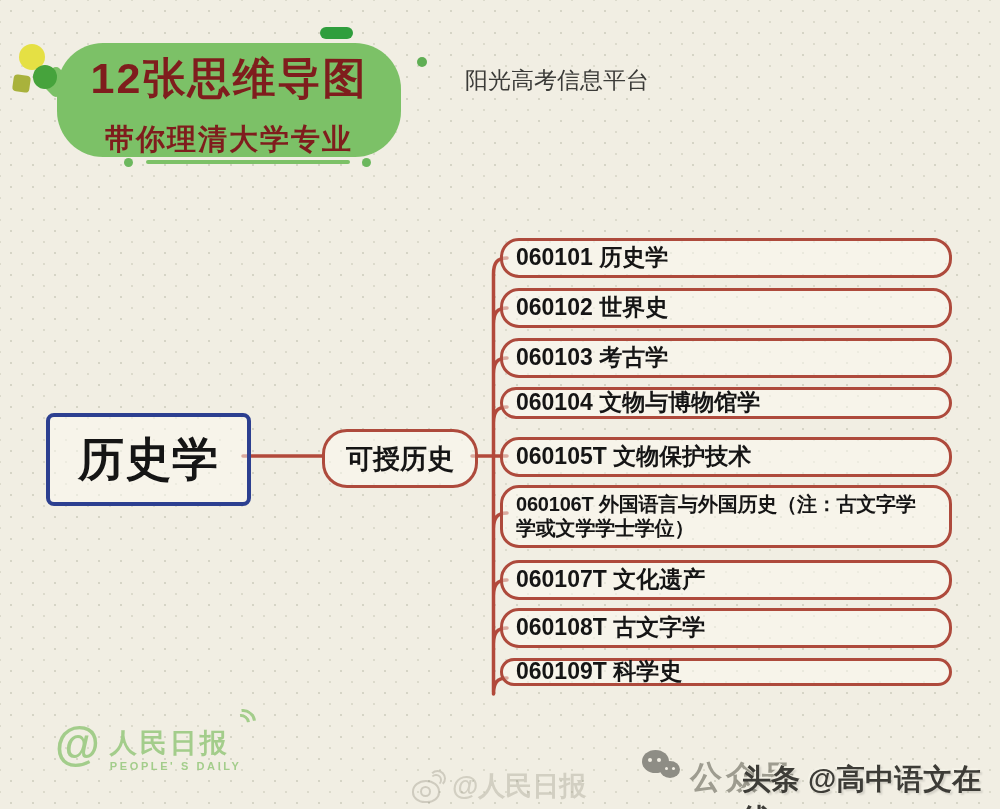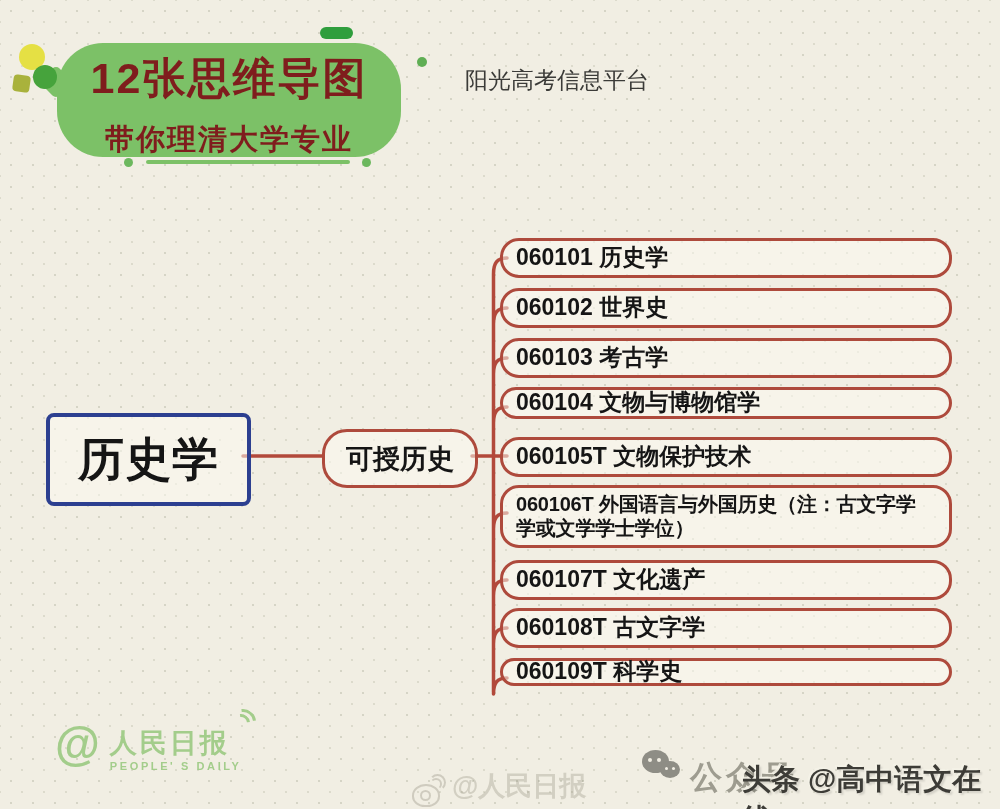--- a/index.html
+++ b/index.html
@@ -74,21 +74,21 @@
   .pd-at{font-size:46px;font-weight:700;line-height:56px;position:relative;}
   .pd-arc{position:absolute;border:3px solid transparent;border-top-color:#a3cd8b;border-radius:50%;}
   .pd-arc.a1{width:12px;height:12px;right:-8px;top:-2px;transform:rotate(38deg);}
   .pd-arc.a2{width:20px;height:20px;right:-14px;top:-7px;transform:rotate(38deg);}
   .pd-text{margin-left:10px;margin-top:12px;}
   .pd-cn{font-size:27px;font-weight:900;letter-spacing:3px;line-height:30px;}
   .pd-en{font-size:11px;font-weight:700;letter-spacing:2.6px;margin-top:2px;}
   
   .wm{position:absolute;font-weight:700;}
   .wm-weibo{left:412px;top:768px;color:rgba(120,114,96,0.25);font-size:27px;z-index:2;
-    display:flex;align-items:flex-end;}
+    display:flex;align-items:center;}
   .wb-icon{position:relative;width:34px;height:28px;margin-right:6px;}
   .wb-body{position:absolute;left:0;top:8px;width:24px;height:19px;border:2.5px solid rgba(120,114,96,0.28);border-radius:50% 50% 46% 46%;}
   .wb-eye{position:absolute;left:8px;top:14px;width:7px;height:7px;border:2px solid rgba(120,114,96,0.28);border-radius:50%;}
   .wb-sig1{position:absolute;right:4px;top:2px;width:8px;height:8px;border:2px solid transparent;border-top-color:rgba(120,114,96,0.28);border-right-color:rgba(120,114,96,0.28);border-radius:50%;}
   .wb-sig2{position:absolute;right:0px;top:-2px;width:13px;height:13px;border:2px solid transparent;border-top-color:rgba(120,114,96,0.28);border-right-color:rgba(120,114,96,0.28);border-radius:50%;}
   .wm-wechat-label{left:690px;top:756px;color:rgba(130,128,116,0.75);font-size:32px;letter-spacing:4px;z-index:2;font-weight:600;}
   .wc-icon{position:absolute;left:642px;top:750px;width:44px;height:38px;z-index:2;}
   .wc-big{position:absolute;left:0;top:0;width:27px;height:23px;background:#8e8d85;border-radius:50%;}
   .wc-big::after{content:"";position:absolute;left:6px;top:8px;width:4px;height:4px;border-radius:50%;background:#f1eee3;box-shadow:9px 0 0 #f1eee3;}
   .wc-small{position:absolute;left:18px;top:11px;width:20px;height:17px;background:#8e8d85;border-radius:50%;}

